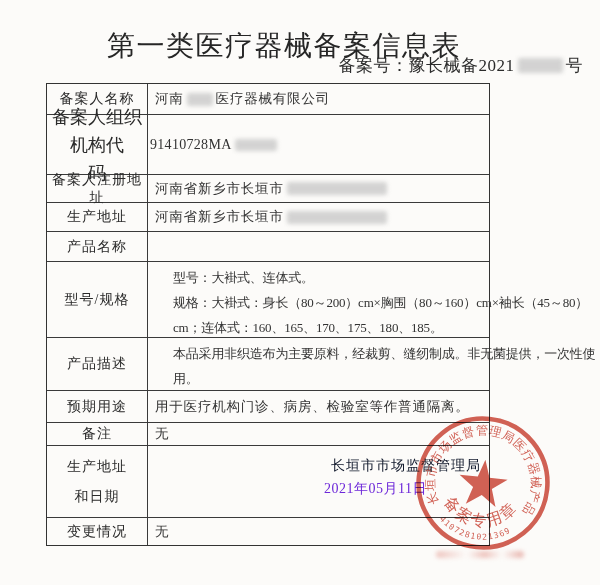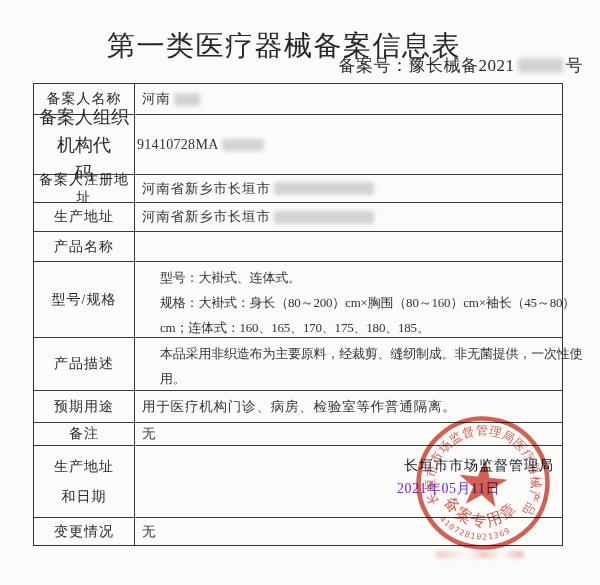--- a/index.html
+++ b/index.html
@@ -11,21 +11,21 @@
   }
   .title{
     position:absolute;top:27px;left:0;width:568px;text-align:center;
     font-size:28px;letter-spacing:1.5px;color:#262626;white-space:nowrap;
   }
   .filing-line{
     position:absolute;top:54px;right:17px;font-size:17px;letter-spacing:.5px;
     color:#2b2b2b;white-space:nowrap;display:flex;align-items:center;
   }
   .tbl{
-    position:absolute;left:33px;top:83px;width:530px;
+    position:absolute;left:46px;top:83px;width:444px;
     border:1.5px solid #333;box-sizing:border-box;background:transparent;
   }
   .tr{display:flex;box-sizing:border-box;border-bottom:1px solid #3a3a3a;}
   .tr:last-child{border-bottom:none;}
   .th{
     flex:0 0 100px;width:100px;border-right:1px solid #3a3a3a;
     display:flex;flex-direction:column;align-items:center;justify-content:center;
     font-size:14px;letter-spacing:1px;text-align:center;color:#2a2a2a;
   }
   .th .lbl2{line-height:28px;}
@@ -68,20 +68,21 @@
 
   <div class="tbl">
 
     <div class="tr" style="height:31px">
       <div class="th">
           <span>备案人名称</span>
         </div>
       <div class="td">
         <span>河南</span>
           <span class="redact" style="width:26px"></span>
+          <span>医疗器械有限公司</span>
       </div>
     </div>
 
     <div class="tr" style="height:60px">
       <div class="th" style="font-size:18px;letter-spacing:0">
         <div class="lbl2">备案人组织机构代</div>
         <div class="lbl2">码</div>
       </div>
       <div class="td" style="padding-left:2px;letter-spacing:.3px;font-size:14px">
         <span>91410728MA</span>

